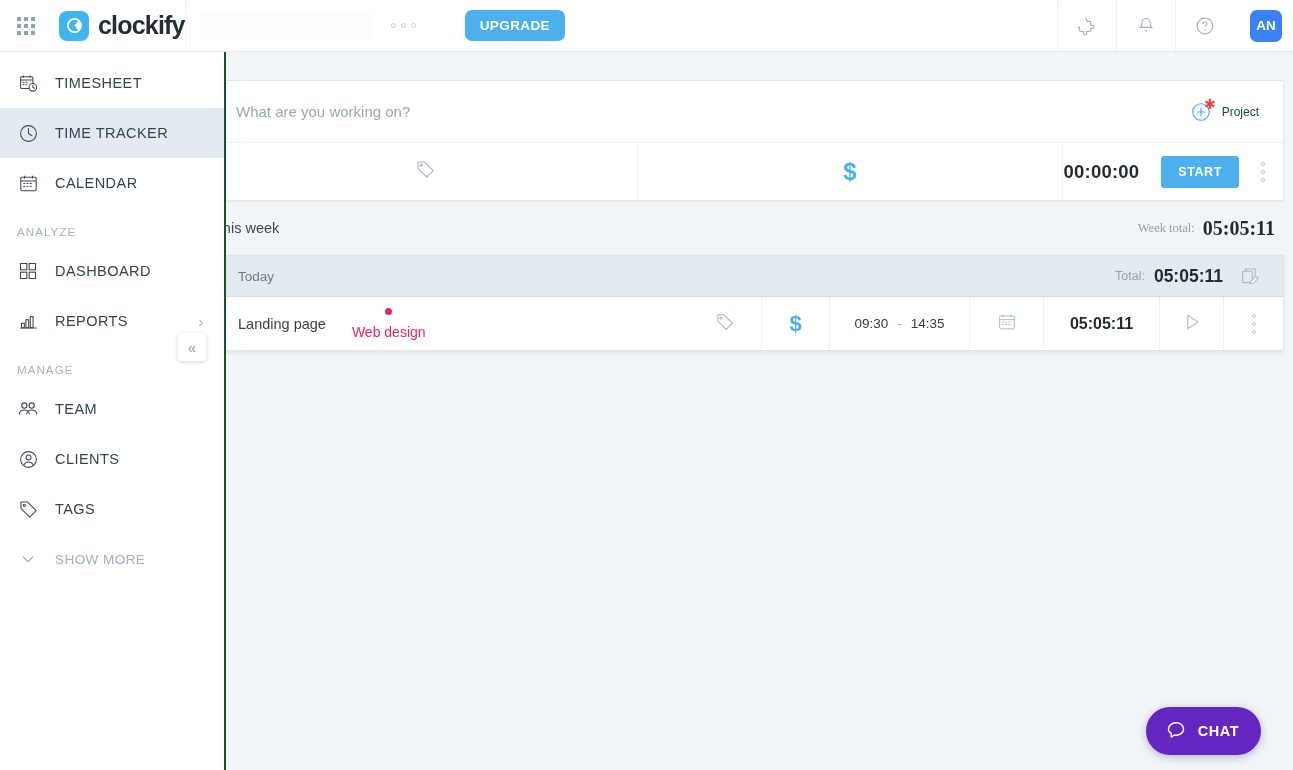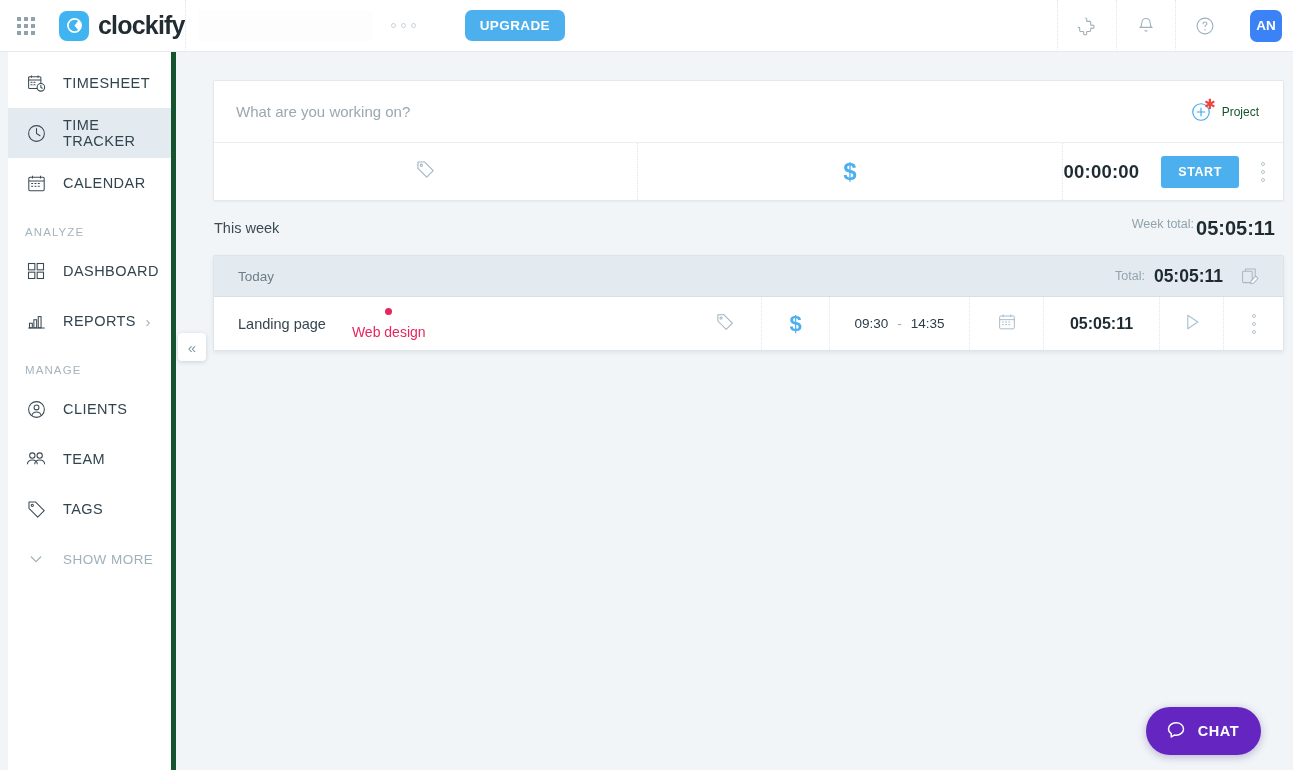--- a/index.html
+++ b/index.html
@@ -79,24 +79,24 @@
   .avatar {
     width: 32px; height: 32px; border-radius: 7px;
     background: #3b82f6; color: #fff;
     font-size: 13.5px; font-weight: 700;
     display: flex; align-items: center; justify-content: center;
     margin: 0 11px 0 16px; cursor: pointer;
   }
 
   
   .sidebar {
-    position: absolute; top: 52px; left: 8px;
-    width: 168px; height: 718px;
+    position: absolute; top: 52px; left: 0;
+    width: 226px; height: 718px;
     background: #ffffff;
-    border-right: 5px solid #14532d;
+    border-right: 2px solid #14532d;
     padding-top: 6px;
     z-index: 20;
   }
   .nav-item {
     height: 50px; display: flex; align-items: center;
     padding-left: 17px; gap: 16px; cursor: pointer;
     color: #32444f; font-size: 14.5px; letter-spacing: .45px;
     position: relative;
   }
   .nav-item.active { background: #e4ebf0; }
@@ -169,21 +169,21 @@
   .dots-v { margin: 0 18px 0 22px; display: flex; flex-direction: column; gap: 4px; cursor: pointer; }
   .dots-v i { width: 4px; height: 4px; border: 1px solid #b9c5cd; border-radius: 50%; display: block; }
 
   
   .week-row {
     width: 1071px; height: 54px;
     display: flex; align-items: center; justify-content: space-between;
     padding: 0 9px 0 1px;
   }
   .week-label { font-size: 14.5px; color: #3b4a54; }
-  .week-total-wrap { display: flex; align-items: flex-start; gap: 2px; }
+  .week-total-wrap { display: flex; align-items: center; gap: 8px; font-family: Liberation Serif, serif; }
   .week-total-lbl { font-size: 12.5px; color: #92a2ac; }
   .week-total-val { font-size: 20px; font-weight: 700; color: #1f2b33; }
 
   
   .entries-card {
     width: 1071px;
     background: #fff;
     border: 1px solid #dde5eb;
     border-radius: 2px;
     box-shadow: 0 2px 4px rgba(80,100,115,.1);
@@ -356,39 +356,39 @@
     </span>
     <span>REPORTS</span>
     <span class="nav-chevron">›</span>
   </div>
 
   <div class="nav-group">MANAGE</div>
 
 
   <div class="nav-item">
     <span class="ico">
-      <svg width="21" height="21" viewBox="0 0 24 24" fill="none" stroke="#3b4a54" stroke-width="1.2">
-        <circle cx="12" cy="12" r="9"></circle>
-        <circle cx="12" cy="9.6" r="2.8"></circle>
-        <path d="M6.6 19c.7-2.6 2.8-4.2 5.4-4.2s4.7 1.6 5.4 4.2"></path>
-      </svg>
-    </span>
-    <span>CLIENTS</span>
-  </div>
-
-  <div class="nav-item">
-    <span class="ico">
       <svg width="22" height="22" viewBox="0 0 24 24" fill="none" stroke="#3b4a54" stroke-width="1.15">
         <circle cx="8" cy="8.2" r="2.9"></circle>
         <circle cx="16" cy="8.2" r="2.9"></circle>
         <path d="M2.6 17.6c0-2.8 2.4-4.6 5.4-4.6s5.4 1.8 5.4 4.6"></path>
         <path d="M10.6 17.6c0-2.8 2.4-4.6 5.4-4.6s5.4 1.8 5.4 4.6"></path>
       </svg>
     </span>
     <span>TEAM</span>
+  </div>
+
+  <div class="nav-item">
+    <span class="ico">
+      <svg width="21" height="21" viewBox="0 0 24 24" fill="none" stroke="#3b4a54" stroke-width="1.2">
+        <circle cx="12" cy="12" r="9"></circle>
+        <circle cx="12" cy="9.6" r="2.8"></circle>
+        <path d="M6.6 19c.7-2.6 2.8-4.2 5.4-4.2s4.7 1.6 5.4 4.2"></path>
+      </svg>
+    </span>
+    <span>CLIENTS</span>
   </div>
 
   <div class="nav-item">
     <span class="ico">
       <svg width="21" height="21" viewBox="0 0 24 24" fill="none" stroke="#3b4a54" stroke-width="1.2">
         <path d="M3.4 3.4h7.4l10 10-7.4 7.4-10-10z" stroke-linejoin="round"></path>
         <circle cx="7.2" cy="7.2" r="1.3"></circle>
       </svg>
     </span>
     <span>TAGS</span>

